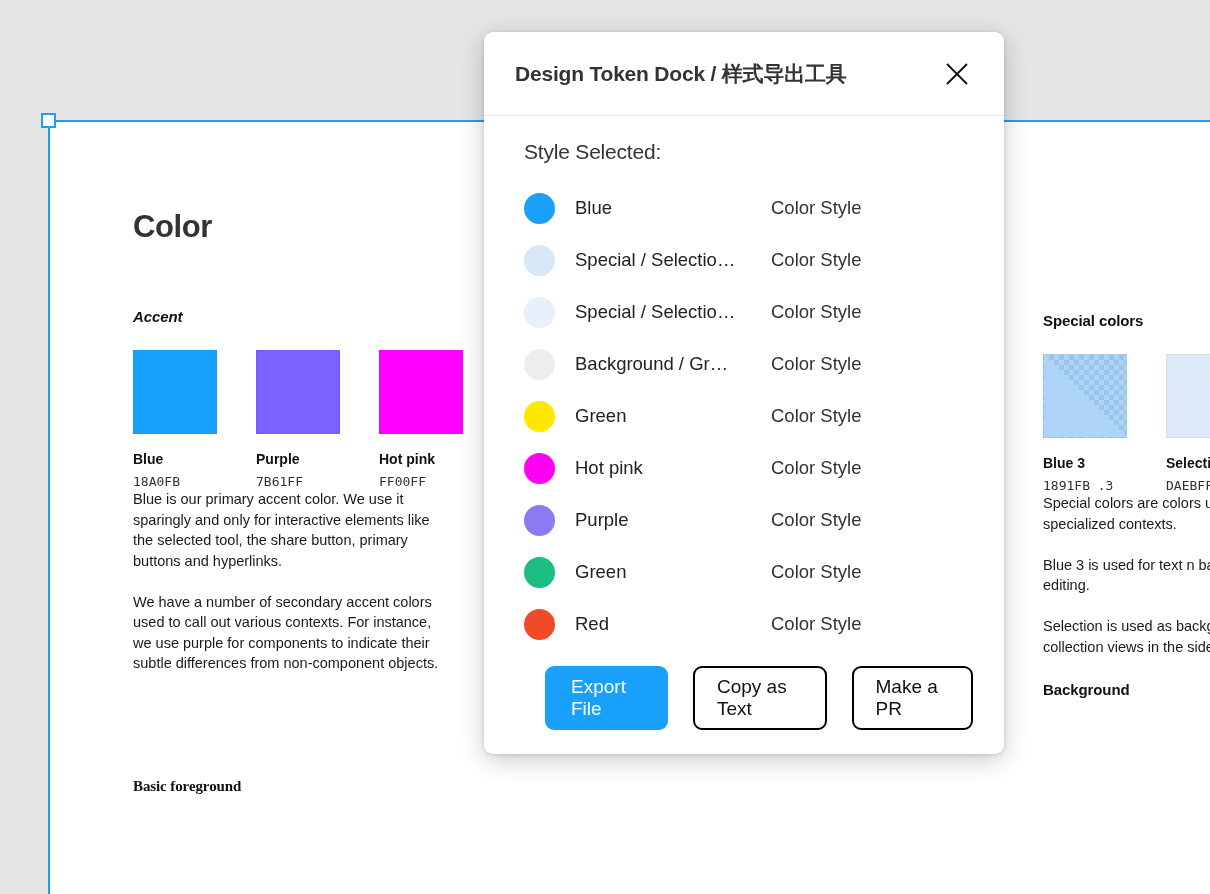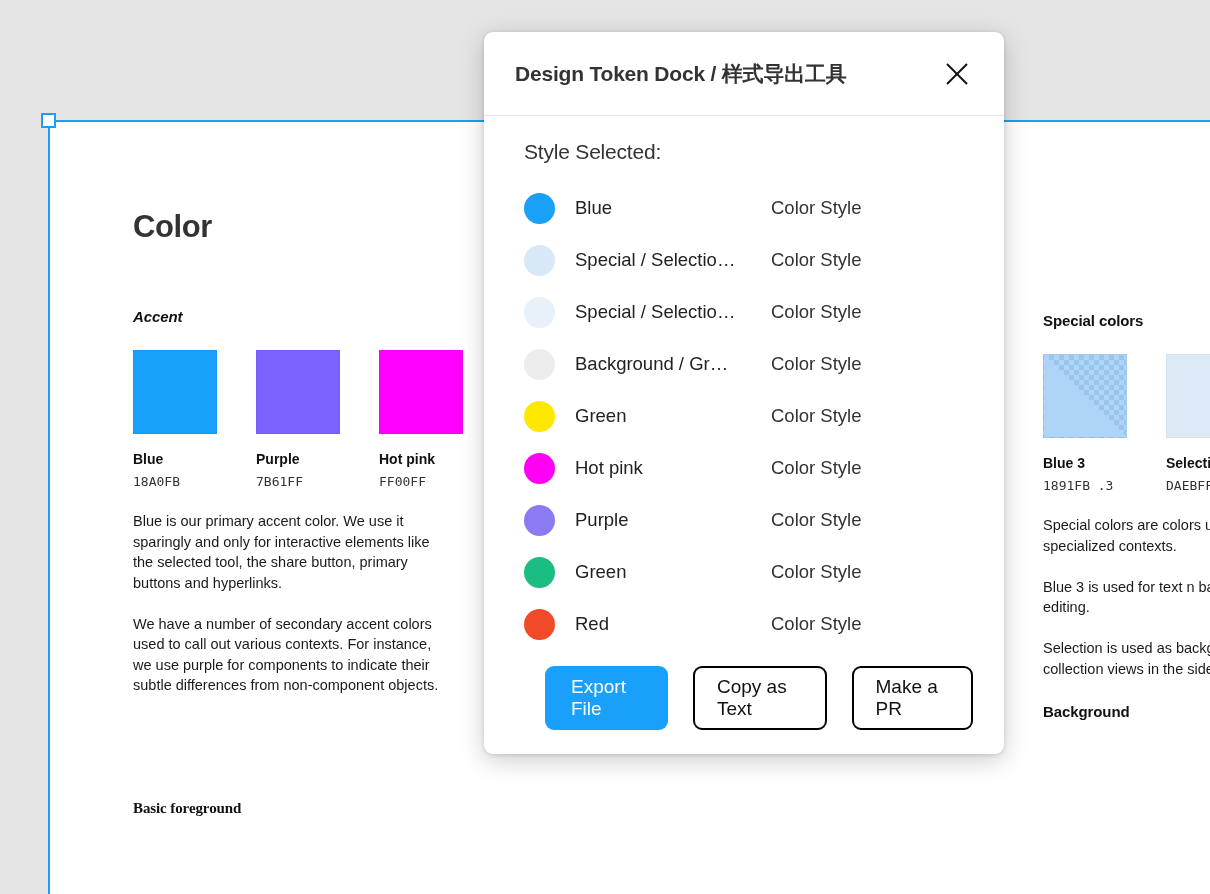--- a/index.html
+++ b/index.html
@@ -64,21 +64,20 @@
   .sw-hex {
     font-family: "DejaVu Sans Mono", "Liberation Mono", monospace;
     font-size: 13px; color: #333333;
     margin-top: 7px; white-space: nowrap;
   }
 
   .body-copy {
     font-size: 14.5px;
     line-height: 20.5px;
     color: #1a1a1a;
-    margin-top: 22px;
     width: 320px;
   }
   .body-copy p + p { margin-top: 20.5px; }
 
   
   .sw-checker {
     position: relative;
     background-color: #aed5f7;
     background-image:
       linear-gradient(45deg, #aed5f7 49.6%, transparent 49.6%),

